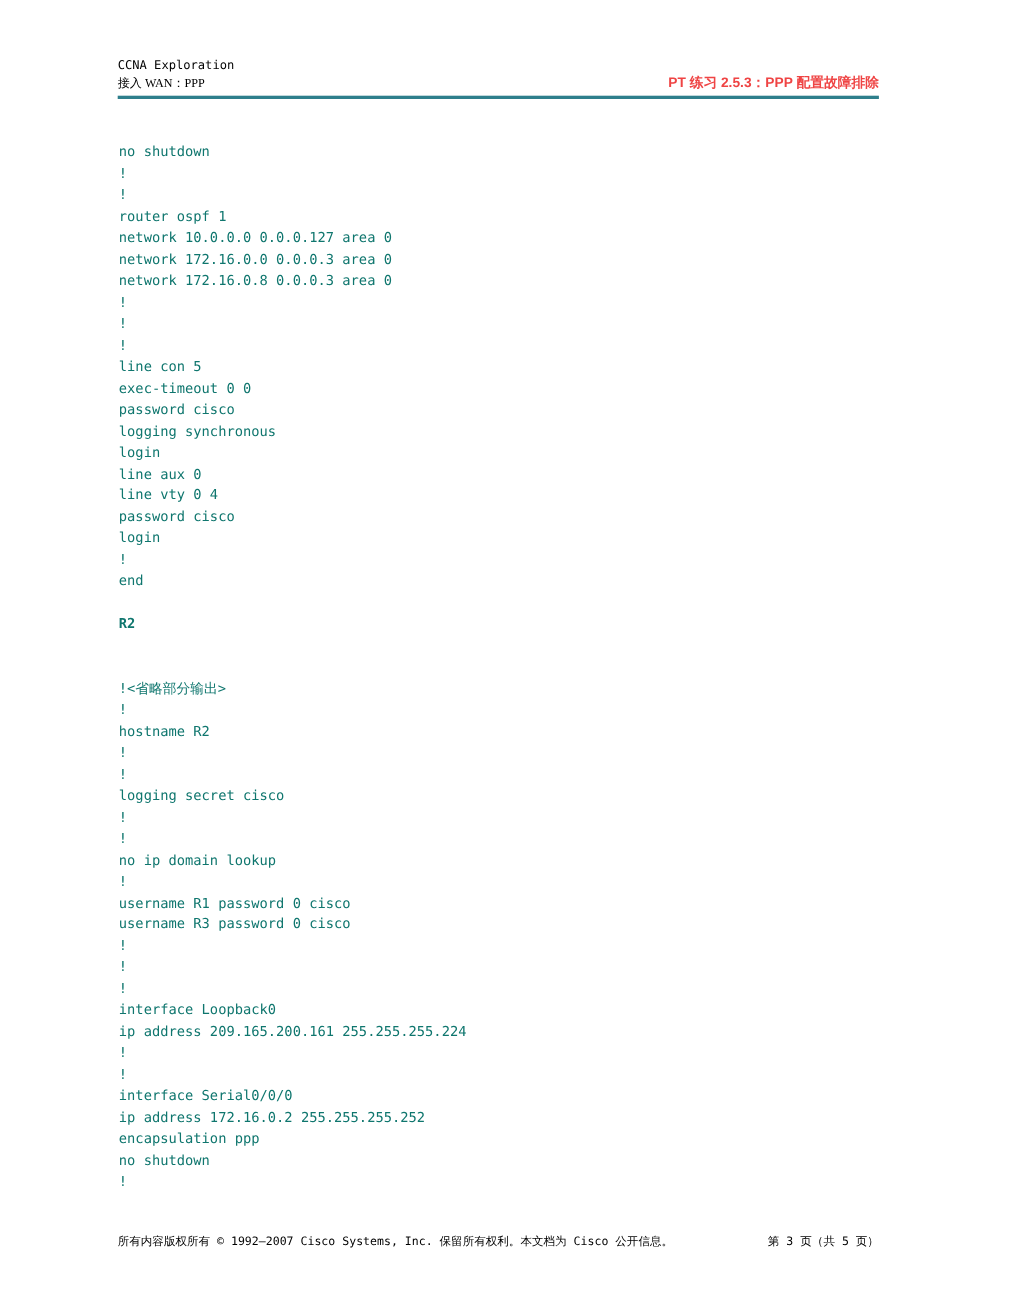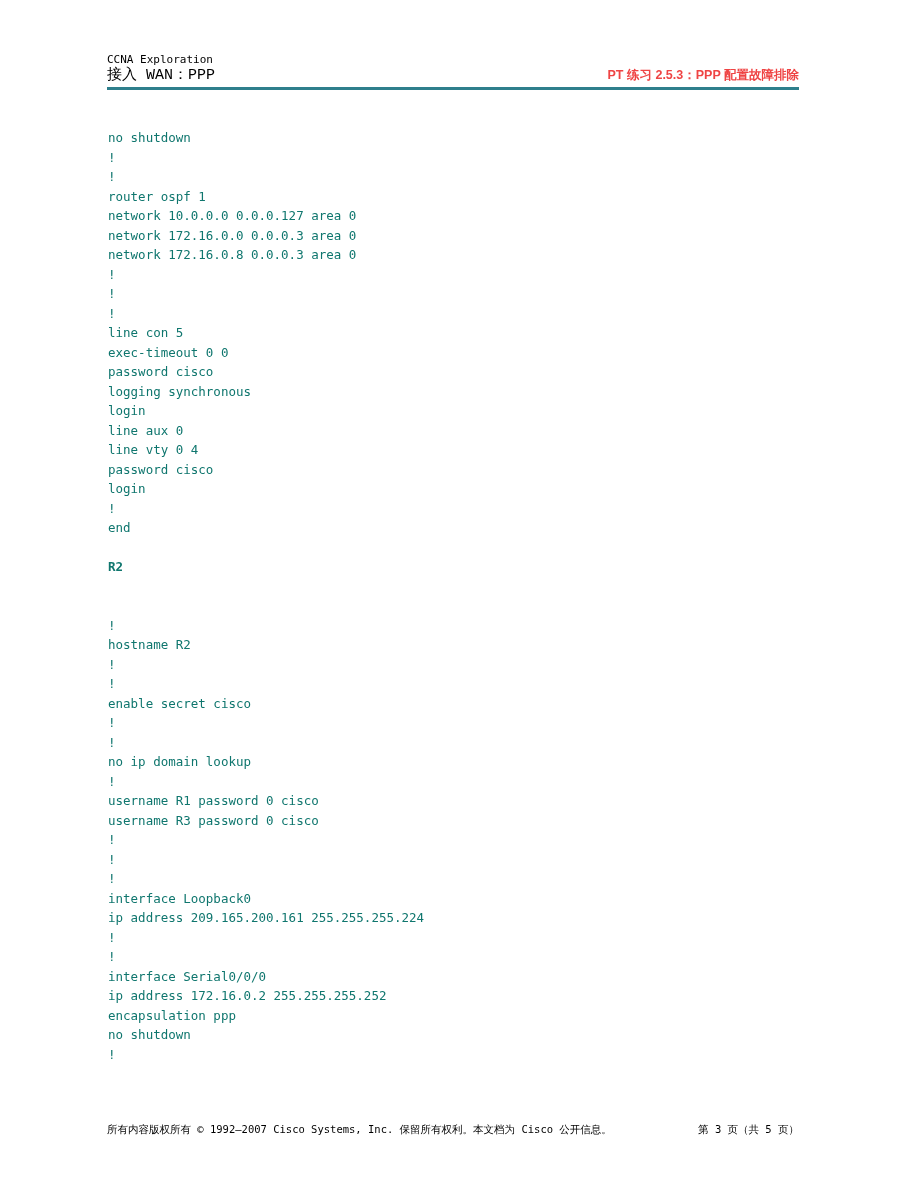--- a/index.html
+++ b/index.html
@@ -35,22 +35,22 @@
     font-family: "DejaVu Sans Mono", "Liberation Mono", monospace;
     font-size: 11px;
     line-height: 16px;
     color: #000000;
     white-space: nowrap;
   }
   .hdr-left-line2 {
     position: absolute;
     left: 0;
     top: 16px;
-    font-family: Liberation Mono, monospace;
-    font-size: 15px;
+    font-family: Liberation Serif, serif;
+    font-size: 11px;
     line-height: 16px;
     color: #000000;
     white-space: nowrap;
   }
   .hdr-right {
     position: absolute;
     right: 0;
     top: 15px;
     font-family: "Liberation Sans", sans-serif;
     font-size: 12.5px;
@@ -159,25 +159,26 @@
       <div class="cfg-line">line aux 0</div>
       <div class="cfg-line">line vty 0 4</div>
       <div class="cfg-line">password cisco</div>
       <div class="cfg-line">login</div>
       <div class="cfg-line">!</div>
       <div class="cfg-line">end</div>
       <div class="cfg-line blank"></div>
       <div class="cfg-line bold">R2</div>
       <div class="cfg-line blank"></div>
       <div class="cfg-line blank"></div>
+      <div class="cfg-line">!&lt;省略部分输出&gt;</div>
       <div class="cfg-line">!</div>
       <div class="cfg-line">hostname R2</div>
       <div class="cfg-line">!</div>
       <div class="cfg-line">!</div>
-      <div class="cfg-line">enable secret cisco</div>
+      <div class="cfg-line">logging secret cisco</div>
       <div class="cfg-line">!</div>
       <div class="cfg-line">!</div>
       <div class="cfg-line">no ip domain lookup</div>
       <div class="cfg-line">!</div>
       <div class="cfg-line">username R1 password 0 cisco</div>
       <div class="cfg-line">username R3 password 0 cisco</div>
       <div class="cfg-line">!</div>
       <div class="cfg-line">!</div>
       <div class="cfg-line">!</div>
       <div class="cfg-line">interface Loopback0</div>

